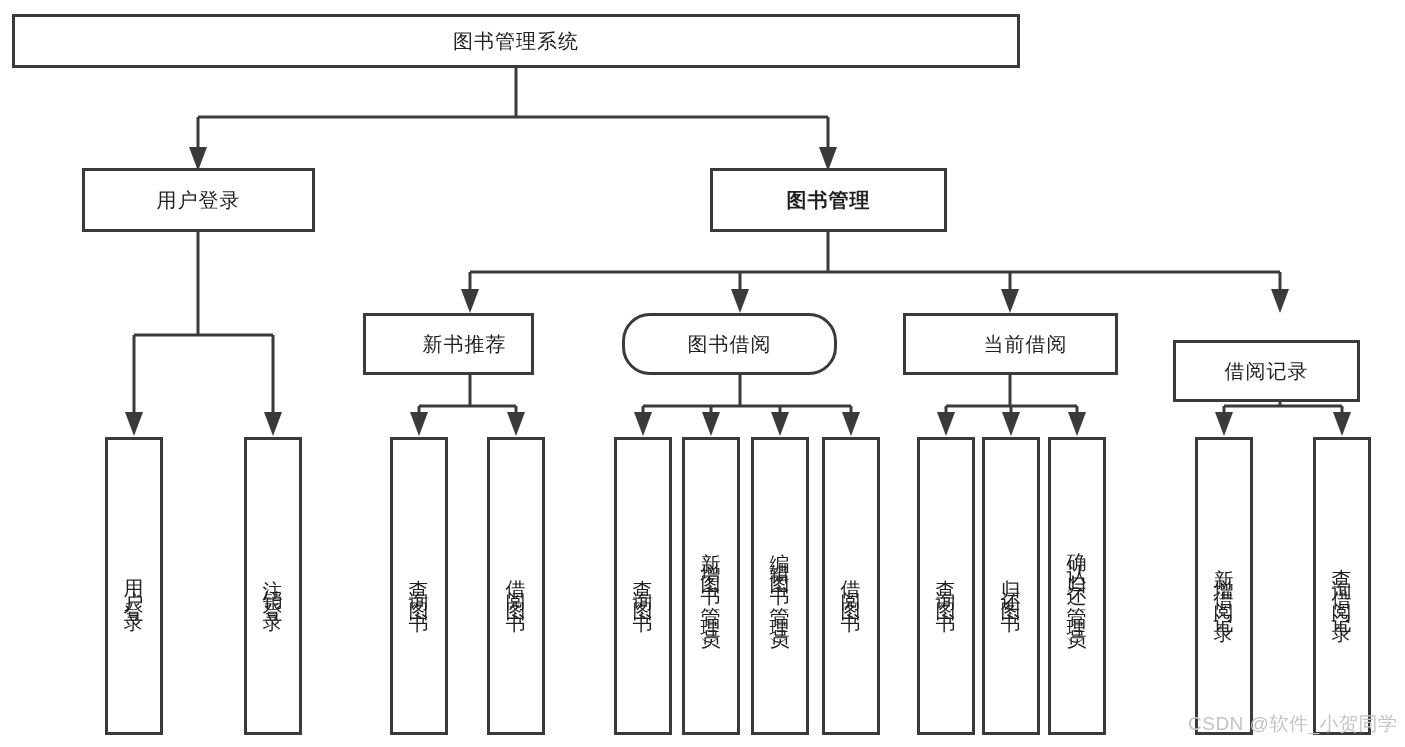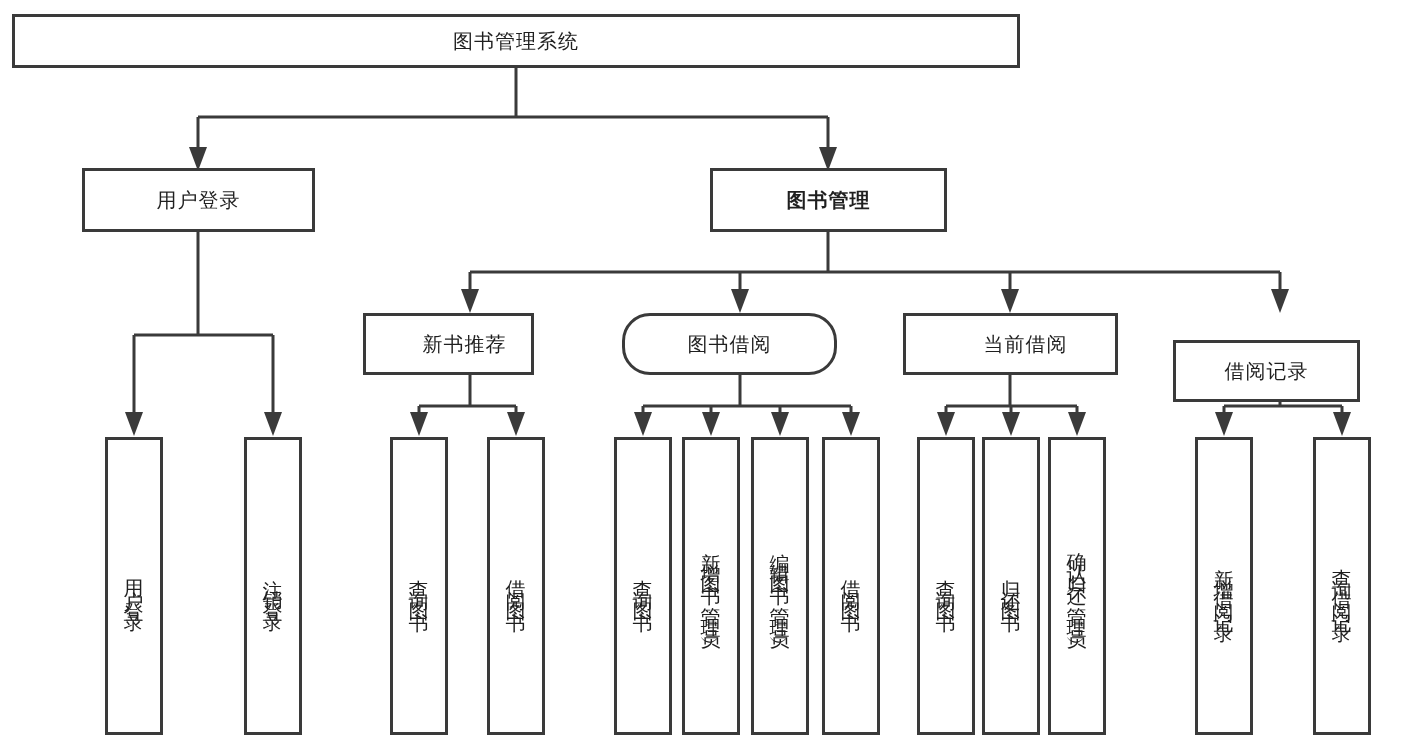--- a/index.html
+++ b/index.html
@@ -146,14 +146,15 @@
     <span>确认归还（管理员）</span>
   </div>
 
   <div class="node v" style="left:1195px; top:437px; width:58px; height:298px;">
     <span>新增借阅记录</span>
   </div>
   <div class="node v" style="left:1313px; top:437px; width:58px; height:298px;">
     <span>查询借阅记录</span>
   </div>
 
+  <div class="watermark">CSDN @软件_小贺同学</div>
 
 </div>
 
 </body></html>

